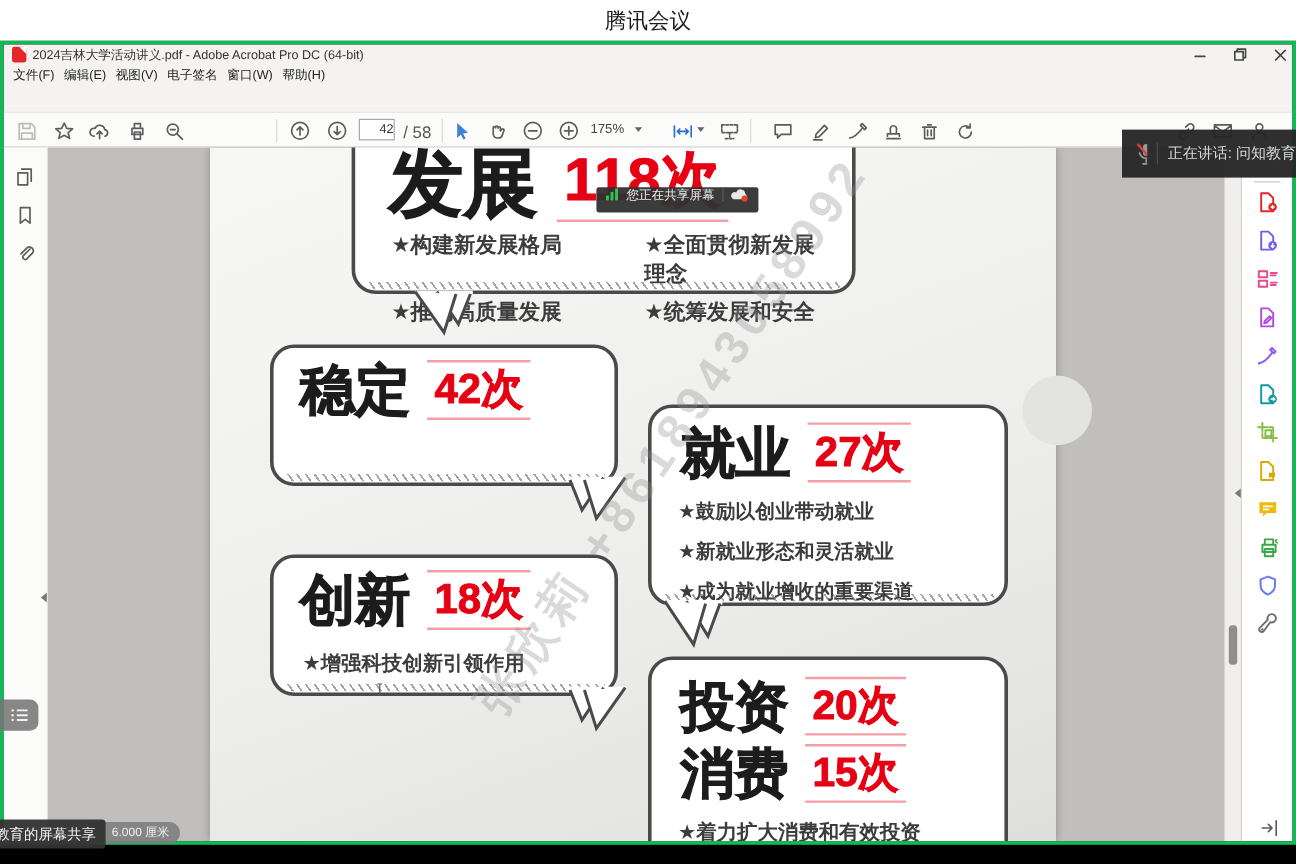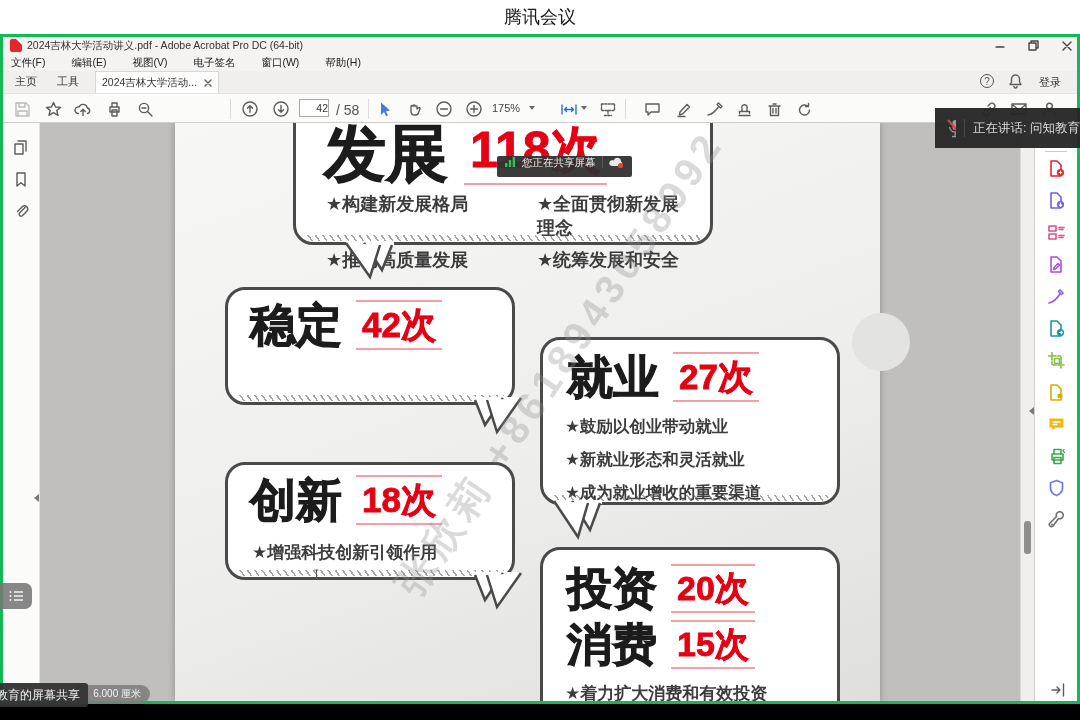--- a/index.html
+++ b/index.html
@@ -18,21 +18,21 @@
 
   
   .acrobat{left:3px;top:37px;width:1074px;height:664px;background:#f4f3f2;overflow:hidden;}
 
   .titlebar{left:0;top:0;width:1074px;height:17px;}
   .win-title{position:absolute;left:24px;top:2px;font-size:10.5px;color:#333;}
   .pdf-ico{position:absolute;left:7px;top:2px;width:12px;height:13px;background:#e5252a;border-radius:2px;}
   .pdf-ico:after{content:"";position:absolute;right:0;top:0;border:3px solid #fff;border-left-color:transparent;border-bottom-color:transparent;}
   .winctl{position:absolute;top:2px;width:16px;height:13px;display:flex;align-items:center;justify-content:center;}
 
-  .menubar{left:0;top:17px;width:886px;height:17px;display:flex;align-items:center;gap:26px;padding-left:8px;box-sizing:border-box;}
+  .menubar{left:0;top:17px;width:886px;height:17px;display:flex;align-items:center;gap:8px;padding-left:8px;box-sizing:border-box;}
   .menu-item{font-size:10.5px;color:#222;}
 
   .tabbar{left:0;top:34px;width:1074px;height:22px;background:#f0efee;}
   .tab-plain{position:absolute;top:3px;font-size:11px;color:#333;}
   .doc-tab{position:absolute;left:92px;top:0;width:124px;height:22px;background:#fdfdfd;border:1px solid #d8d7d6;border-bottom:none;box-sizing:border-box;display:flex;align-items:center;padding:0 6px;gap:5px;}
   .doc-tab-label{font-size:10.5px;color:#333;white-space:nowrap;overflow:hidden;flex:1;}
   .help-circle{position:absolute;left:977px;top:3px;width:14px;height:14px;border:1.3px solid #555;border-radius:50%;
     font-size:10px;color:#555;display:flex;align-items:center;justify-content:center;box-sizing:border-box;}
   .login{position:absolute;left:1036px;top:4px;font-size:11px;color:#333;}
 
@@ -131,39 +131,20 @@
 
   <div class="abs menubar">
     <span class="menu-item">文件(F)</span>
     <span class="menu-item">编辑(E)</span>
     <span class="menu-item">视图(V)</span>
     <span class="menu-item">电子签名</span>
     <span class="menu-item">窗口(W)</span>
     <span class="menu-item">帮助(H)</span>
   </div>
 
-  <div class="abs tabbar">
-    <span class="tab-plain" style="left:12px">主页</span>
-    <span class="tab-plain" style="left:54px">工具</span>
-    <div class="doc-tab">
-      <span class="doc-tab-label">2024吉林大学活动...</span>
-      <span>
-          <svg width="8" height="8">
-            <path class="icstroke" d="M1,1 L7,7 M7,1 L1,7"></path>
-          </svg>
-        </span>
-    </div>
-    <span class="help-circle">?</span>
-    <span class="abs" style="left:1005px;top:2px">
-      <svg width="15" height="16">
-          <path class="icstroke" d="M7.5,2 a4,4 0 0 1 4,4 v3 l1.5,2.5 H2 L3.5,9 V6 a4,4 0 0 1 4,-4 Z M6,13.5 a1.5,1.5 0 0 0 3,0"></path>
-        </svg>
-      </span>
-    <span class="login">登录</span>
-  </div>
 
   <div class="abs toolbar">
     <span class="tbi" style="left:10px">
       <svg width="17" height="17">
           <path class="icstroke" style="stroke:#bdbcbb" d="M2,2 H12 L15,5 V15 H2 Z M5,2 V6 H11 V2 M4,15 V10 H13 V15"></path>
         </svg>
       </span>
     <span class="tbi" style="left:41px">
       <svg width="17" height="17">
           <path class="icstroke" d="M8.5,1.5 L10.6,6 L15.5,6.4 L11.8,9.5 L13,14.3 L8.5,11.7 L4,14.3 L5.2,9.5 L1.5,6.4 L6.4,6 Z"></path>

